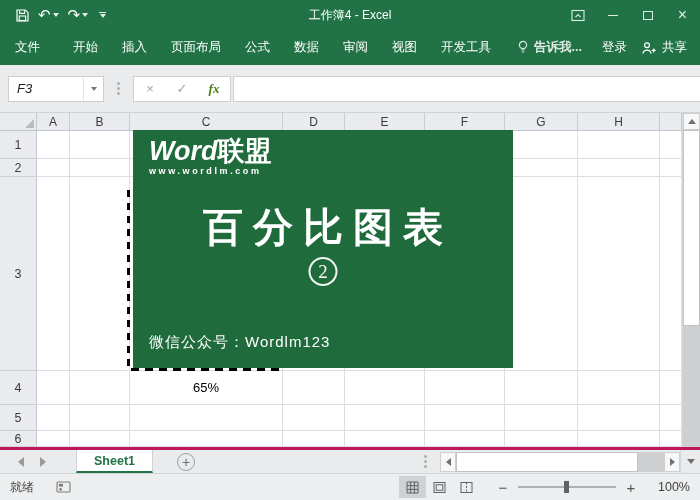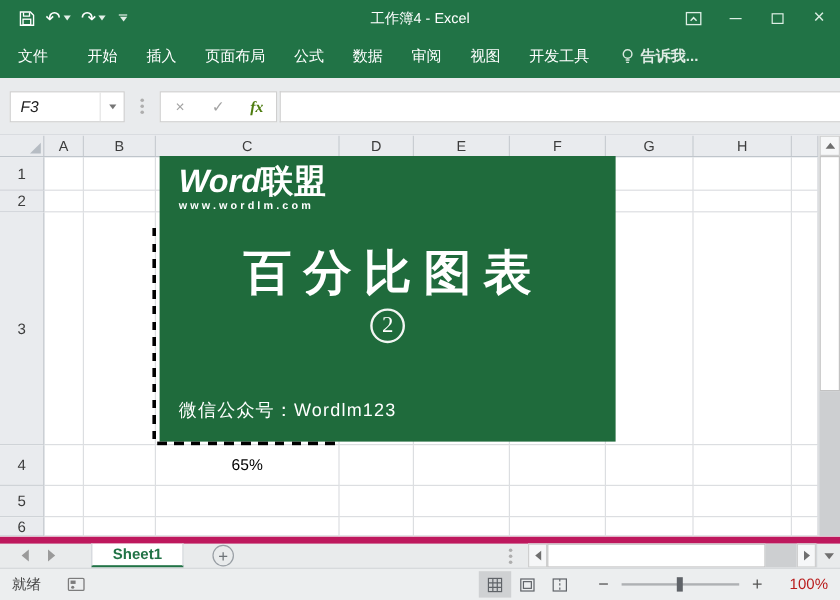--- a/index.html
+++ b/index.html
@@ -73,21 +73,21 @@
   .v-scroll { position:absolute; top:0; right:0; width:18px; height:334px; background:#e9ebec; border-left:1px solid #d3d6d9; display:flex; flex-direction:column; z-index:7; }
   .sb-btn { height:17px; flex:none; background:#f6f7f8; border:1px solid #cfcfcf; display:flex; align-items:center; justify-content:center; }
   .tri-up { width:0; height:0; border-left:4px solid transparent; border-right:4px solid transparent; border-bottom:5px solid #6f6f6f; }
   .tri-down { width:0; height:0; border-left:4px solid transparent; border-right:4px solid transparent; border-top:5px solid #6f6f6f; }
   .tri-left { width:0; height:0; border-top:4px solid transparent; border-bottom:4px solid transparent; border-right:5px solid #6f6f6f; }
   .tri-right { width:0; height:0; border-top:4px solid transparent; border-bottom:4px solid transparent; border-left:5px solid #6f6f6f; }
   .v-thumb { height:196px; flex:none; background:#fff; border:1px solid #c2c2c2; }
   .v-rest { flex:1; background:#cdcfd1; }
 
   
-  .sheet-bar { height:26px; flex:none; background:#e9ebec; display:flex; align-items:center; border-top:6px solid #be185d; }
+  .sheet-bar { height:26px; flex:none; background:#e9ebec; display:flex; align-items:center; border-top:3px solid #be185d; }
   .nav-arrows { display:flex; align-items:center; gap:16px; margin-left:18px; }
   .nav-tri-l { width:0; height:0; border-top:5px solid transparent; border-bottom:5px solid transparent; border-right:6px solid #9a9a9a; }
   .nav-tri-r { width:0; height:0; border-top:5px solid transparent; border-bottom:5px solid transparent; border-left:6px solid #9a9a9a; }
   .sheet-tab { height:100%; background:#fff; border-left:1px solid #cfd3d7; border-right:1px solid #cfd3d7; border-bottom:2px solid #217346; padding:0 17px; display:flex; align-items:center; font-size:12.5px; font-weight:bold; color:#217346; margin-left:30px; }
   .add-sheet { width:18px; height:18px; border:1px solid #989ea4; border-radius:50%; color:#6d7277; display:flex; align-items:center; justify-content:center; font-size:14px; line-height:1; margin-left:24px; }
   .tab-spacer { flex:1; }
   .h-scroll { display:flex; align-items:center; height:100%; width:240px; flex:none; padding:3px 0; }
   .h-btn { width:16px; height:20px; background:#f6f7f8; border:1px solid #cfcfcf; display:flex; align-items:center; justify-content:center; flex:none; }
   .h-thumb { width:182px; height:20px; background:#fff; border:1px solid #c2c2c2; flex:none; }
   .h-rest { width:26px; height:20px; background:#cdcfd1; flex:none; }
@@ -97,21 +97,21 @@
   .status-bar { height:27px; flex:none; background:#eceeef; border-top:1px solid #d2d5d8; display:flex; align-items:center; font-size:12px; color:#444; }
   .ready-label { margin-left:10px; }
   .macro-btn { margin-left:22px; display:flex; align-items:center; }
   .sb-right { margin-left:auto; display:flex; align-items:center; padding-right:10px; }
   .view-btn { width:27px; height:22px; display:flex; align-items:center; justify-content:center; }
   .view-btn.active { background:#cfd1d3; }
   .zoom-sign { width:22px; text-align:center; font-size:15px; color:#555; }
   .zoom-minus { margin-left:12px; }
   .zoom-track { width:98px; height:2px; background:#aeb1b4; position:relative; margin:0 4px; }
   .zoom-thumb { position:absolute; left:46px; top:-5px; width:5px; height:12px; background:#5f6368; }
-  .zoom-label { margin-left:12px; min-width:36px; text-align:right; font-size:12.5px; color:#b91c1c; }
+  .zoom-label { margin-left:12px; min-width:36px; text-align:right; font-size:12.5px; color:#404040; }
 
   svg { display:block; }
 </style>
 </head>
 <body>
 
 <div class="window">
 
   <div class="titlebar" style="background: rgb(33, 115, 70);">
     <div class="qat">
@@ -171,20 +171,33 @@
     <div class="rtab">开发工具</div>
     <div class="tell-me">
       <span>
         <svg width="12" height="15" viewBox="0 0 12 15">
             <circle cx="6" cy="5" r="3.6" fill="none" stroke="#d8e8de" stroke-width="1.2"></circle>
             <path d="M4.4 10 h3.2 M4.8 12 h2.4" stroke="#d8e8de" stroke-width="1.2"></path>
           </svg>
       </span>
       <span>告诉我...</span>
     </div>
+    <div class="right-group">
+      <span>登录</span>
+      <span class="share-wrap">
+        <span>
+          <svg width="16" height="14" viewBox="0 0 16 14">
+              <circle cx="6" cy="4.2" r="2.4" fill="none" stroke="#fff" stroke-width="1.2"></circle>
+              <path d="M1.8 12.5 a4.3 4.3 0 0 1 8.4 0" fill="none" stroke="#fff" stroke-width="1.2"></path>
+              <path d="M12.7 7.4 v4 M10.7 9.4 h4" stroke="#fff" stroke-width="1.2"></path>
+            </svg>
+        </span>
+        <span>共享</span>
+      </span>
+    </div>
   </div>
 
   <div class="formula-strip">
     <div class="name-box">
       <span class="name-box-text">F3</span>
       <span class="name-caret">
           <i></i>
         </span>
     </div>
     <span class="vdots"></span>

